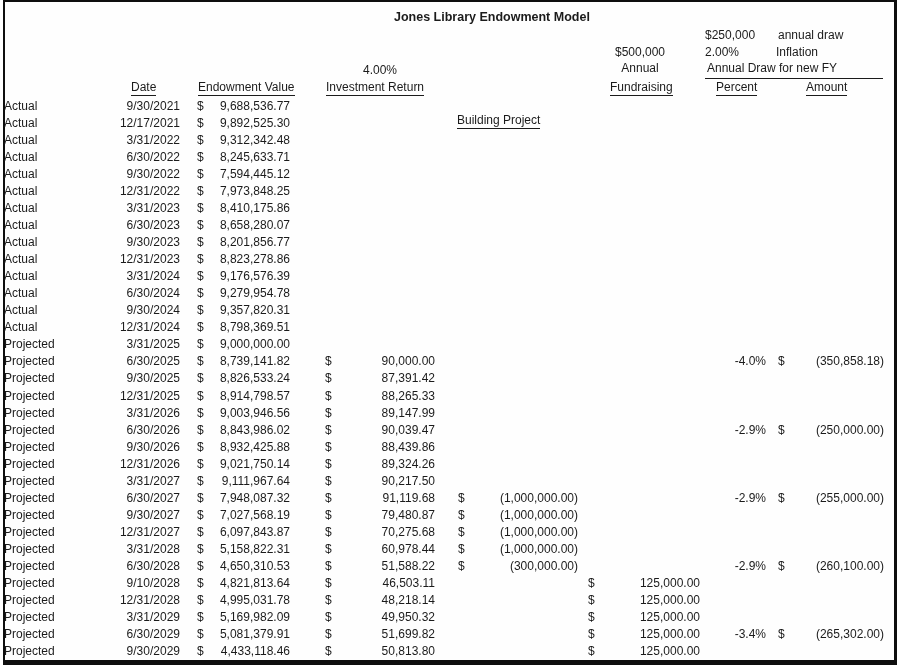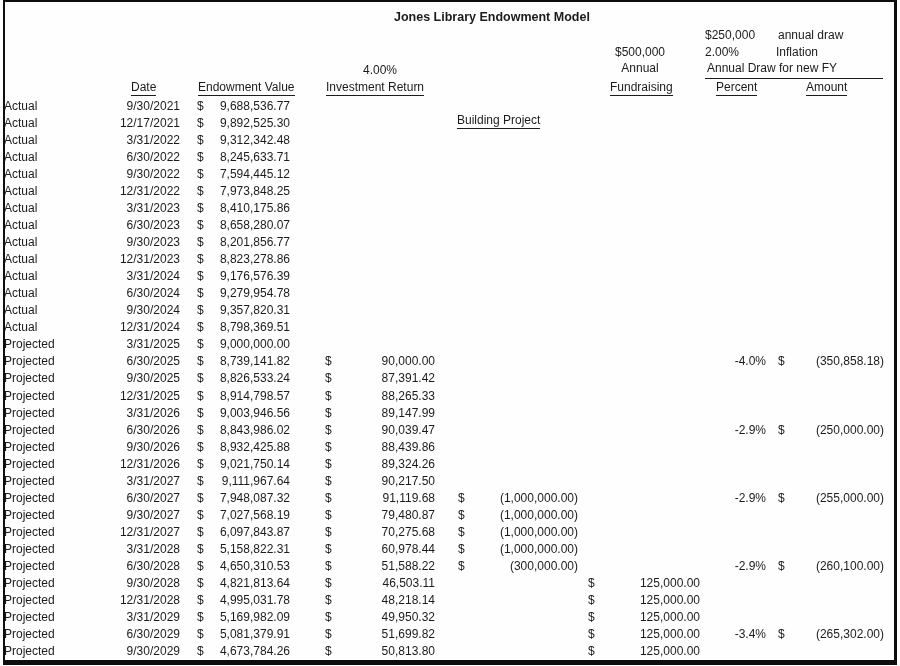--- a/index.html
+++ b/index.html
@@ -406,21 +406,21 @@
           <span>(300,000.00)</span>
         </div>
         <div class="c pct">-2.9%</div>
         <div class="c money amt">
           <span>$</span>
           <span>(260,100.00)</span>
         </div>
       </div>
       <div class="row" style="top: 476.84px;">
         <div class="c type">Projected</div>
-        <div class="c date">9/30/2028</div>
+        <div class="c date">9/10/2028</div>
         <div class="c money endow">
           <span>$</span>
           <span>4,821,813.64</span>
         </div>
         <div class="c money inv">
           <span>$</span>
           <span>46,503.11</span>
         </div>
         <div class="c money fund">
           <span>$</span>
@@ -478,21 +478,21 @@
         <div class="c money amt">
           <span>$</span>
           <span>(265,302.00)</span>
         </div>
       </div>
       <div class="row" style="top: 544.96px;">
         <div class="c type">Projected</div>
         <div class="c date">9/30/2029</div>
         <div class="c money endow">
           <span>$</span>
-          <span>4,673,784.26</span>
+          <span>4,433,118.46</span>
         </div>
         <div class="c money inv">
           <span>$</span>
           <span>50,813.80</span>
         </div>
         <div class="c money fund">
           <span>$</span>
           <span>125,000.00</span>
         </div>
       </div>

